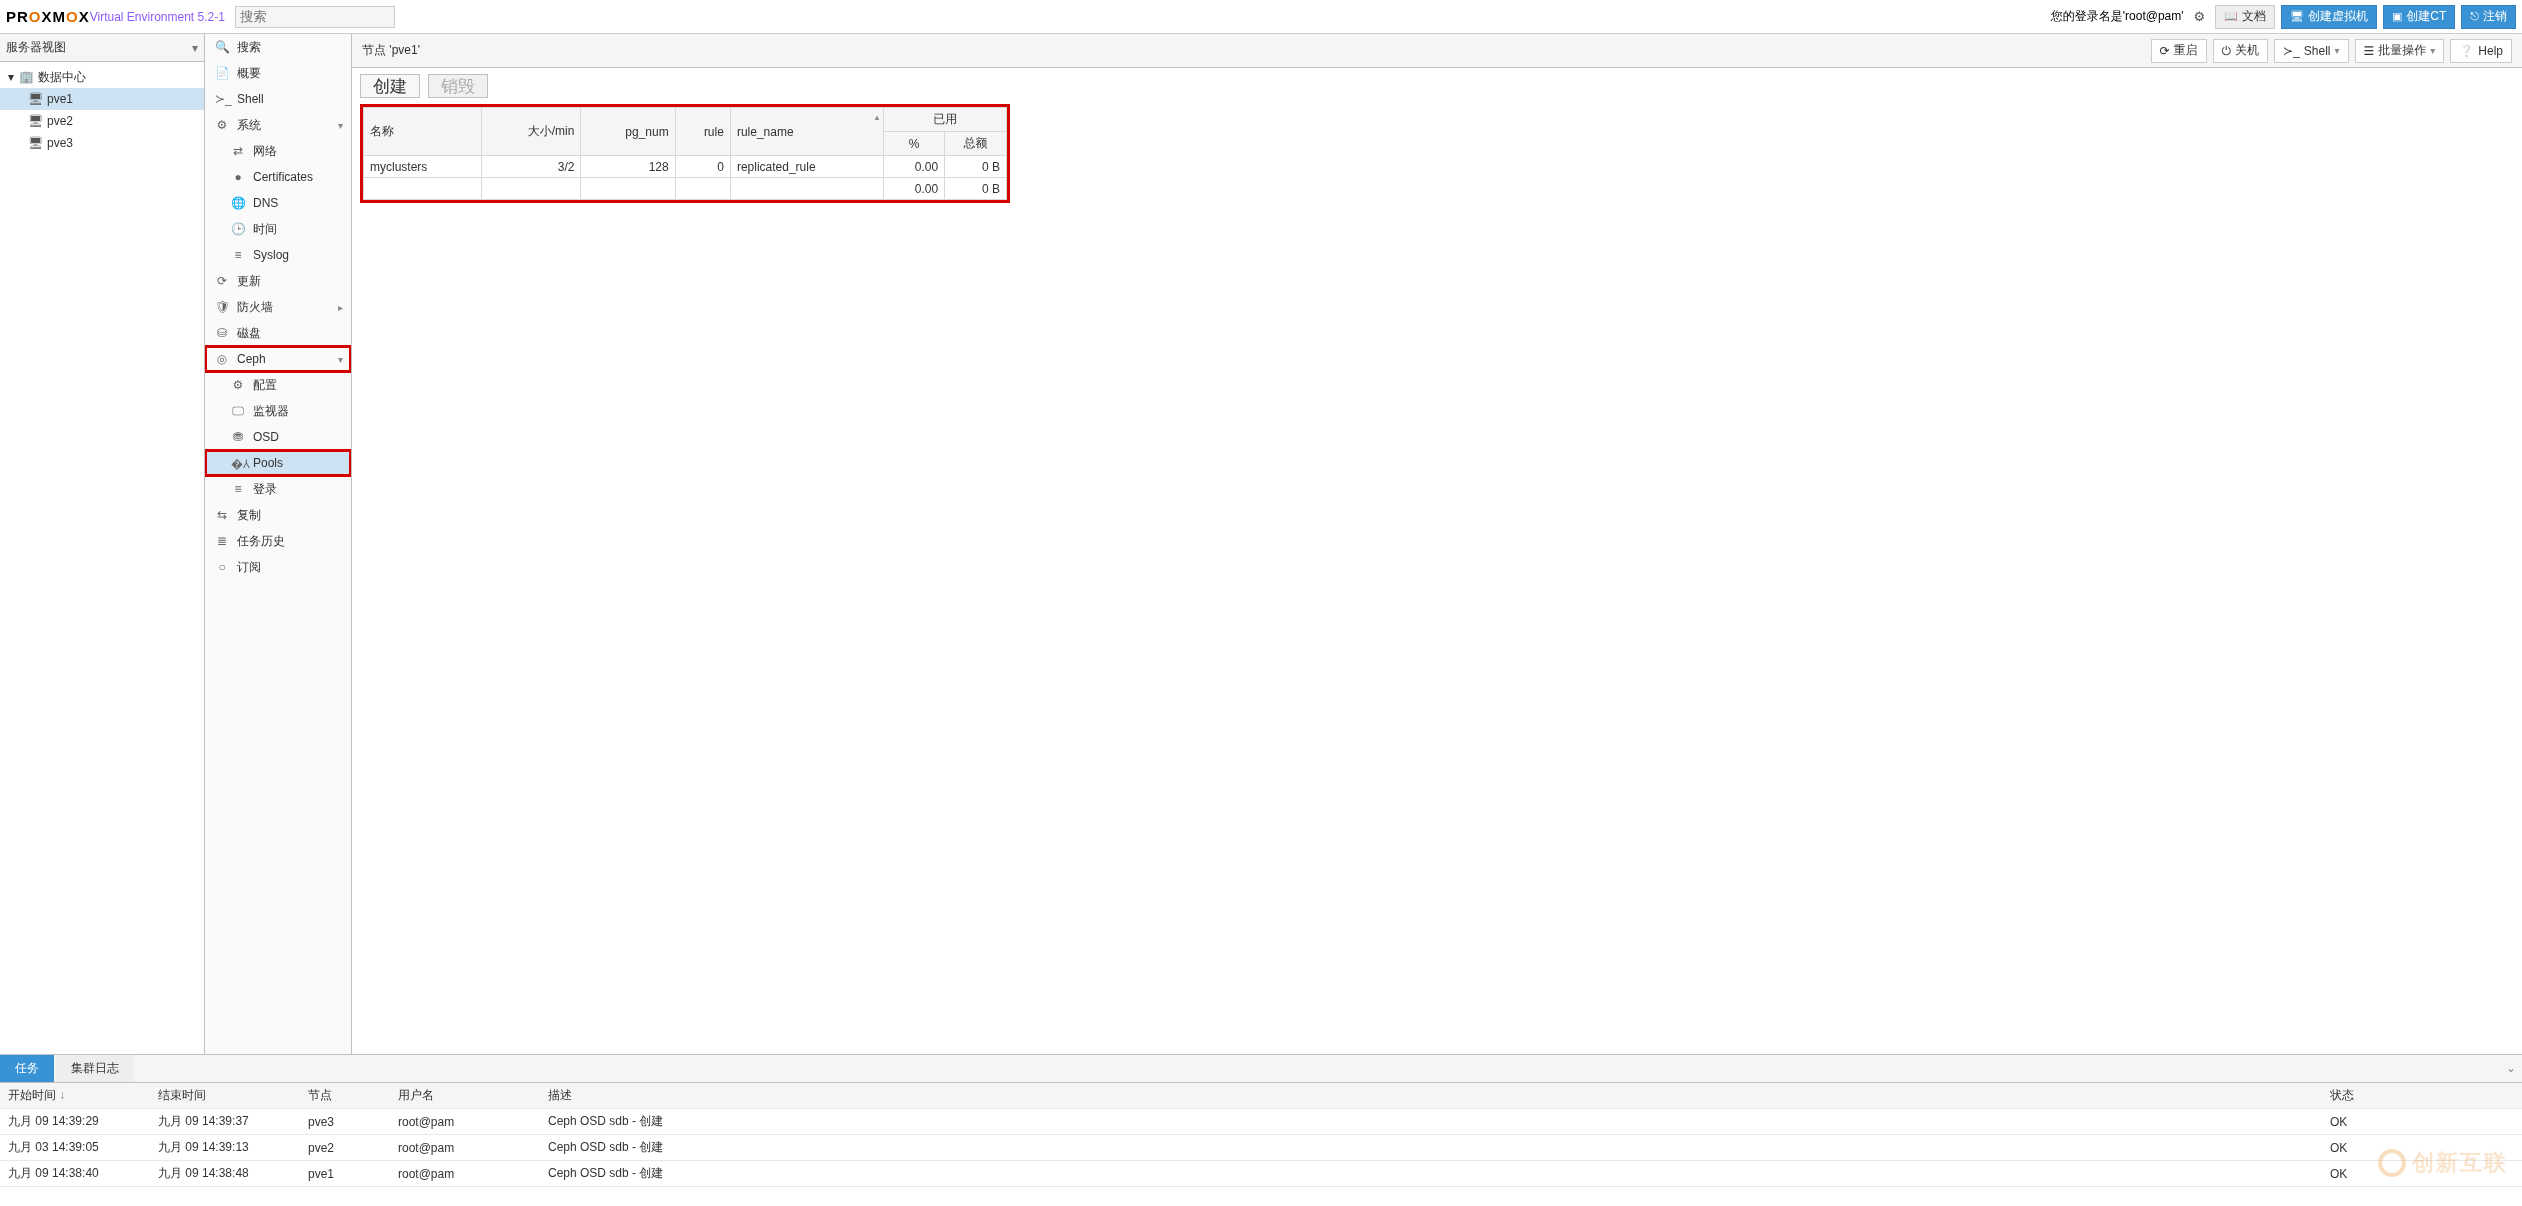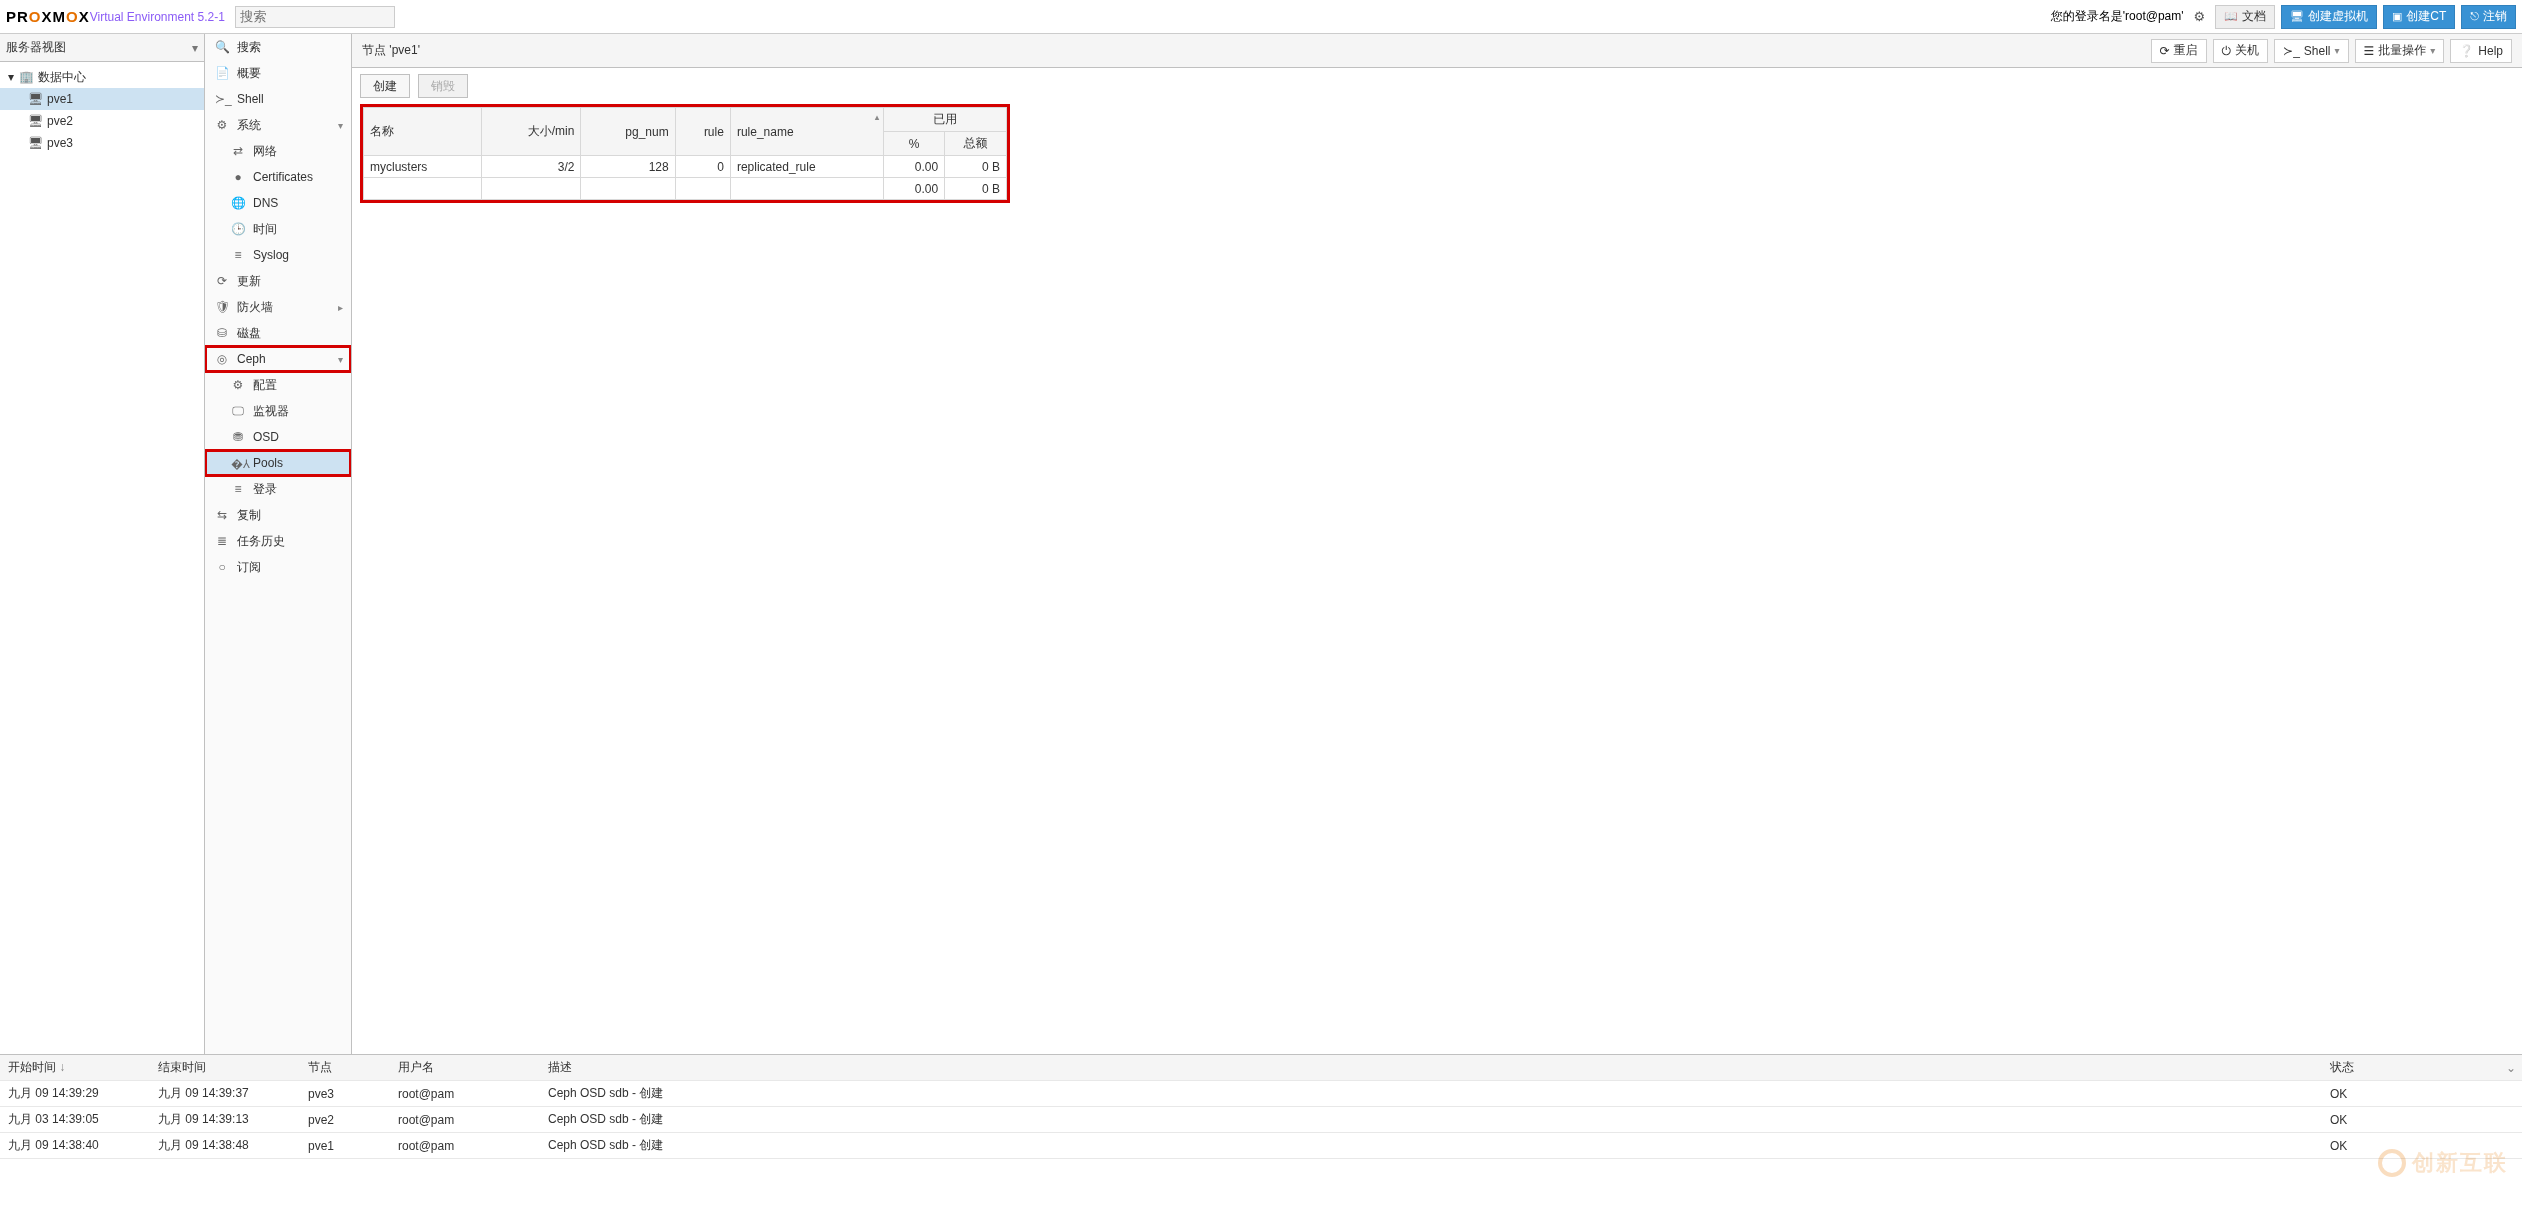--- a/index.html
+++ b/index.html
@@ -35,21 +35,21 @@
 .mid-item .micon { width:14px; text-align:center; color:#666; font-size:12px; }
 .highlight-red { outline: 3px solid #d40000; outline-offset: -2px; }
 .right-col { flex:1; display:flex; flex-direction:column; background:#fff; }
 .node-bar { height:34px; border-bottom:1px solid #c0c0c0; background:#f5f5f5; display:flex; align-items:center; padding:0 10px; }
 .node-bar .title { font-size:12px; }
 .node-bar .spacer { flex:1; }
 .nb-btn { display:inline-flex; align-items:center; height:24px; padding:0 8px; border:1px solid #ccc; background:#fff; cursor:pointer; gap:4px; font-size:12px; margin-left:6px; }
 .nb-btn .dd { color:#888; font-size:10px; }
 .content { padding: 6px 8px; }
 .toolbar { display:flex; gap:8px; margin-bottom:6px; }
-.tbtn { height:24px; padding: 0 12px; border:1px solid #c0c0c0; background:#f7f7f7; cursor:pointer; font-size:12px; display:inline-flex; align-items:center; }
+.tbtn { height:24px; padding: 0 12px; border:1px solid #c0c0c0; background:#f7f7f7; cursor:pointer; font-size:17px; display:inline-flex; align-items:center; }
 .tbtn.disabled { color:#aaa; background:#f1f1f1; cursor:default; }
 .grid-wrap { border:3px solid #d40000; border-top:3px solid #d40000; width: 650px; }
 .grid { width:100%; border-collapse:collapse; }
 .grid th, .grid td { border:1px solid #d8d8d8; padding: 3px 6px; font-size:12px; text-align:left; height:22px; background:#fff; }
 .grid th { background:#f5f5f5; font-weight:normal; color:#333; }
 .grid .r { text-align:right; }
 .grid .c { text-align:center; }
 .grid .rowspan-th { vertical-align:middle;margin-top:44px; }
 .grid th.arrow { position:relative; }
 .grid th.arrow::after { content:"▴"; font-size:9px; color:#888; position:absolute; right:4px; top:4px; }
@@ -289,20 +289,24 @@
               <td class="r">0 B</td>
             </tr>
           </tbody>
         </table>
       </div>
     </div>
   </div>
 </div>
 
 <div class="bottom-panel">
+  <div class="tabs">
+    <div class="tab sel">任务</div>
+    <div class="tab">集群日志</div>
+  </div>
   <span class="collapse-handle">⌄</span>
   <table class="log-grid">
     <thead>
       <tr>
         <th class="sort" style="width:150px">开始时间</th>
         <th style="width:150px">结束时间</th>
         <th style="width:90px">节点</th>
         <th style="width:150px">用户名</th>
         <th>描述</th>
         <th style="width:200px">状态</th>

